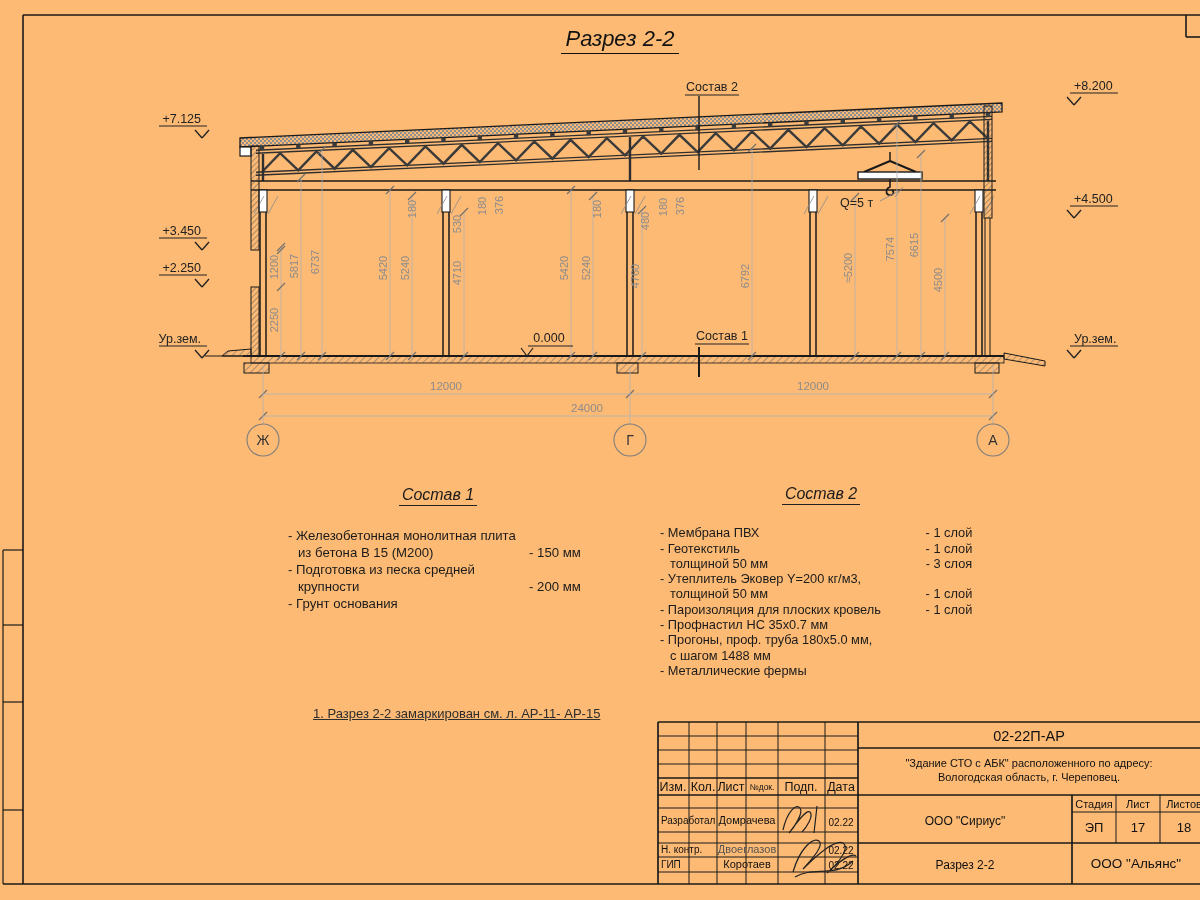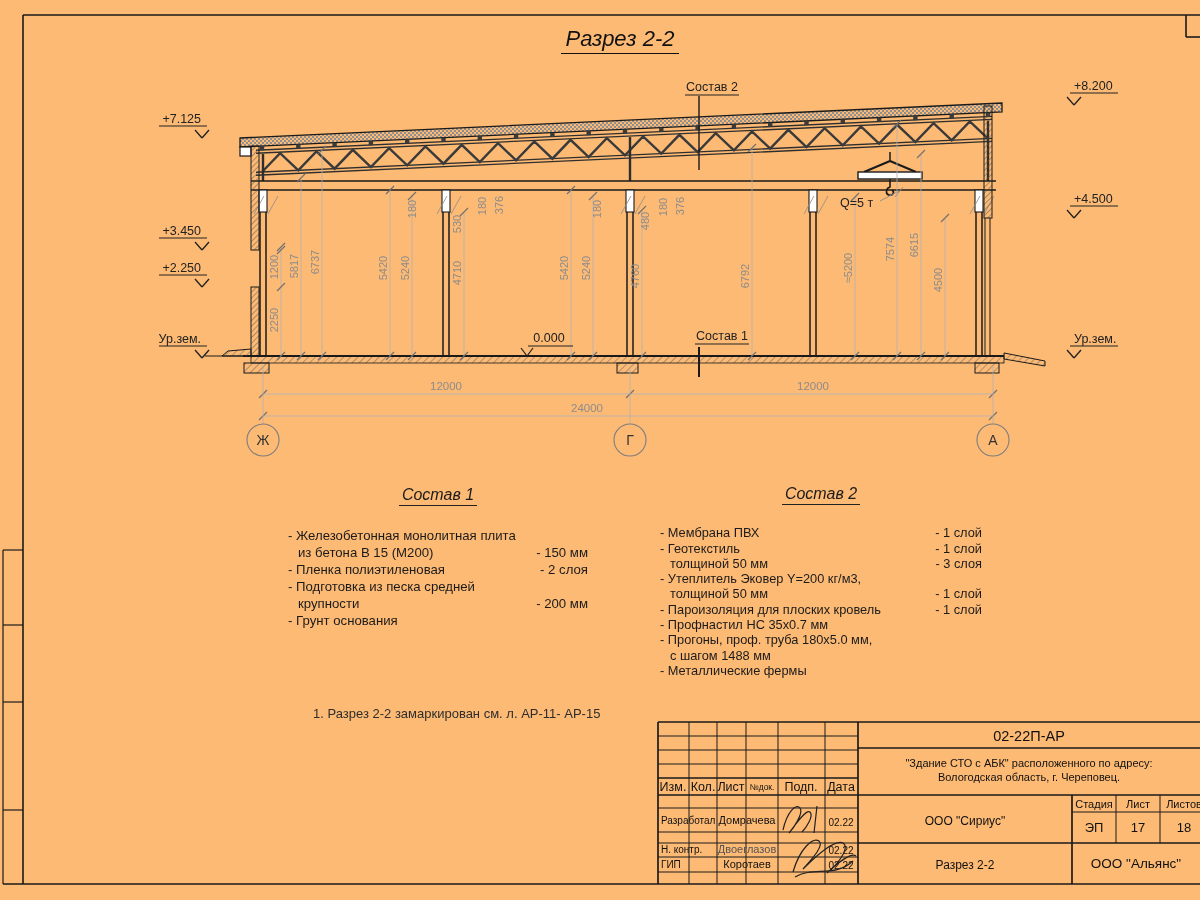--- a/index.html
+++ b/index.html
@@ -7,48 +7,44 @@
         font-family:"Liberation Sans", sans-serif;color:#1c1c1c;}
   svg text{font-family:"Liberation Sans", sans-serif;}
   .sheet-title{position:absolute;left:480px;top:26px;width:280px;text-align:center;
                font-style:italic;font-size:22px;color:#111;}
   .sheet-title span{border-bottom:1.5px solid #111;padding:0 4px 2px 4px;}
   .mat-block{position:absolute;color:#1b1b1b;}
   .mat-heading{text-align:center;font-style:italic;font-size:16px;margin-bottom:24px;}
   .mat-heading span{border-bottom:1.4px solid #222;padding:0 3px 2px 3px;}
   .mat-row{display:flex;}
   .mat-row .t{flex:1;}
-  .mat-row .v{width:66px;text-align:right;white-space:nowrap;}
+  .mat-row .v{width:66px;text-align:center;white-space:nowrap;}
   .ind .t{padding-left:10px;}
   #sostav1{left:288px;top:486px;width:300px;font-size:13.2px;line-height:17px;}
   #sostav2{left:660px;top:486px;width:322px;font-size:12.8px;line-height:15.3px;}
-  .note{position:absolute;left:313px;top:706px;font-size:13px;color:#2e2e2e;}
+  .note{position:absolute;left:313px;top:706px;font-size:13px;color:#2e2e2e;text-decoration:underline;}
 </style>
 </head>
 <body>
 
 <div class="page">
 
   <div class="sheet-title">
     <span>Разрез 2-2</span>
   </div>
 
   <div class="mat-block" id="sostav1">
     <div class="mat-heading"><span>Состав 1</span></div>
     <div class="mat-row">
         <span class="t">- Железобетонная  монолитная плита</span>
         <span class="v"></span>
       </div>
     <div class="mat-row ind">
         <span class="t">из бетона В 15 (М200)</span>
         <span class="v">- 150 мм</span>
-      </div>
-    <div class="mat-row">
-        <span class="t">- Пленка полиэтиленовая</span>
-        <span class="v">-  2 слоя</span>
       </div>
     <div class="mat-row">
         <span class="t">- Подготовка из песка средней</span>
         <span class="v"></span>
       </div>
     <div class="mat-row ind">
         <span class="t">крупности</span>
         <span class="v">- 200 мм</span>
       </div>
     <div class="mat-row">

